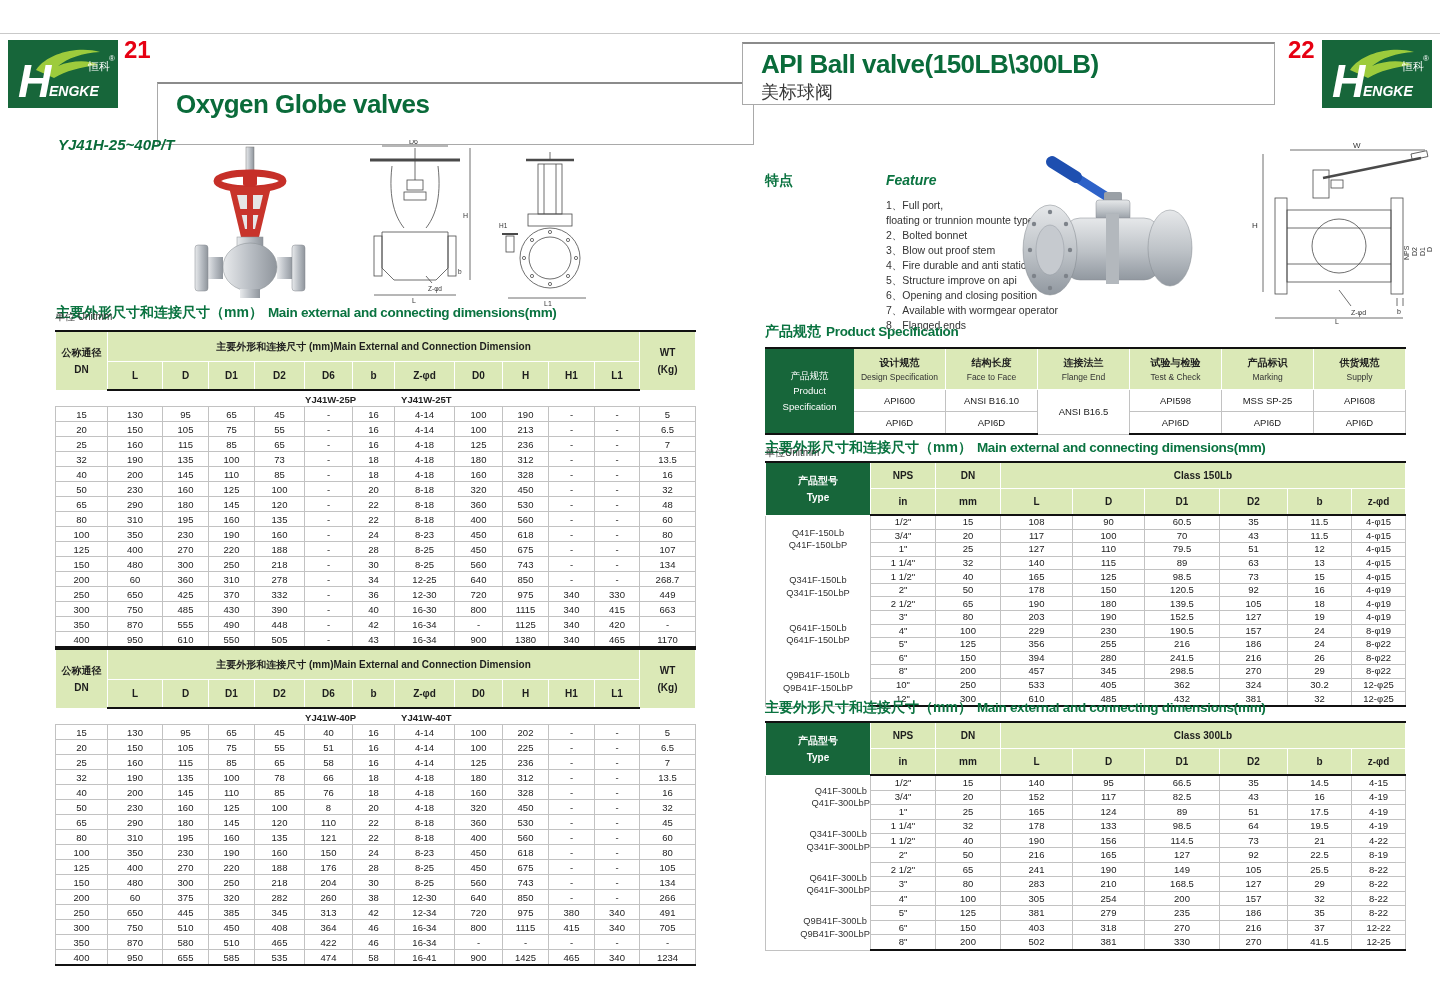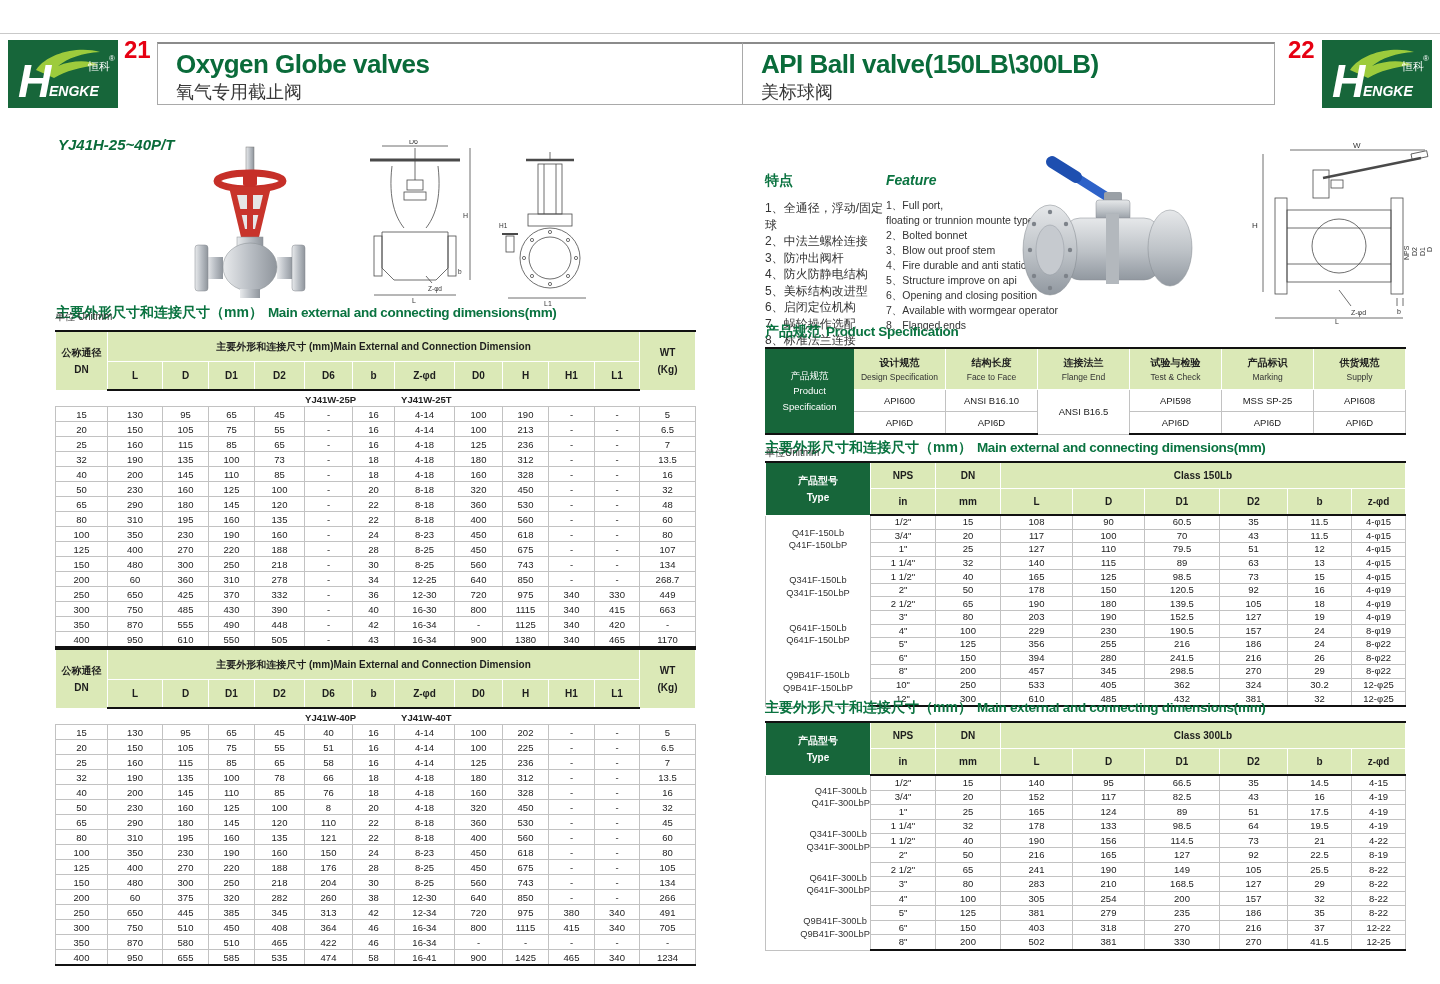--- a/index.html
+++ b/index.html
@@ -74,23 +74,22 @@
   <div class="logo-box" style="left:8px;">
     <svg width="110" height="68" viewBox="0 0 110 68">
       <path d="M28 30 C40 12 72 6 92 12 C74 13 60 18 50 26 C64 20 82 20 90 25 C72 27 58 31 46 38 Z" fill="#9dcb3c"></path>
       <text x="10" y="57" font-size="46" font-style="italic" font-weight="bold" fill="#fff">H</text>
       <text x="41" y="56" font-size="14" font-style="italic" font-weight="bold" fill="#fff">ENGKE</text>
       <text x="80" y="30" font-size="11" fill="#fff">恒科</text>
       <text x="101" y="21" font-size="8" fill="#fff">®</text>
     </svg>
   </div>
   <div class="page-num" style="left:124px;">21</div>
-  <div class="header-box" style="left:157px;width:597px;">
+  <div class="header-box" style="left:157px;width:597px;margin-top:40px;">
     <div class="hdr-en">Oxygen Globe valves</div>
-    <div class="hdr-zh">氧气专用截止阀</div>
   </div>
 
   <div class="model-label">YJ41H-25~40P/T</div>
 
   <svg class="abs" style="left:185px;top:145px;" width="130" height="160" viewBox="0 0 130 160">
     <defs>
       <linearGradient id="g1" x1="0" y1="0" x2="1" y2="0">
         <stop offset="0" stop-color="#e8eaec"></stop>
           <stop offset="0.5" stop-color="#b9bec4"></stop>
           <stop offset="1" stop-color="#8f959c"></stop>
@@ -759,30 +758,20 @@
       <path d="M28 30 C40 12 72 6 92 12 C74 13 60 18 50 26 C64 20 82 20 90 25 C72 27 58 31 46 38 Z" fill="#9dcb3c"></path>
       <text x="10" y="57" font-size="46" font-style="italic" font-weight="bold" fill="#fff">H</text>
       <text x="41" y="56" font-size="14" font-style="italic" font-weight="bold" fill="#fff">ENGKE</text>
       <text x="80" y="30" font-size="11" fill="#fff">恒科</text>
       <text x="101" y="21" font-size="8" fill="#fff">®</text>
     </svg>
   </div>
 
   <div class="feat-col" style="left:765px;top:172px;width:118px;">
     <div class="feat-title">特点</div>
-    <div class="feat-list zh">
-        <div class="list-item">1、全通径，浮动/固定球</div>
-        <div class="list-item">2、中法兰螺栓连接</div>
-        <div class="list-item">3、防冲出阀杆</div>
-        <div class="list-item">4、防火防静电结构</div>
-        <div class="list-item">5、美标结构改进型</div>
-        <div class="list-item">6、启闭定位机构</div>
-        <div class="list-item">7、蜗轮操作选配</div>
-        <div class="list-item">8、标准法兰连接</div>
-      </div>
   </div>
   <div class="feat-col" style="left:886px;top:172px;width:185px;">
     <div class="feat-title italic">Feature</div>
     <div class="feat-list en">
         <div class="list-item">1、Full port,
       floating or trunnion mounte type</div>
         <div class="list-item">2、Bolted bonnet</div>
         <div class="list-item">3、Blow out proof stem</div>
         <div class="list-item">4、Fire durable and anti static safety</div>
         <div class="list-item">5、Structure improve on api</div>

